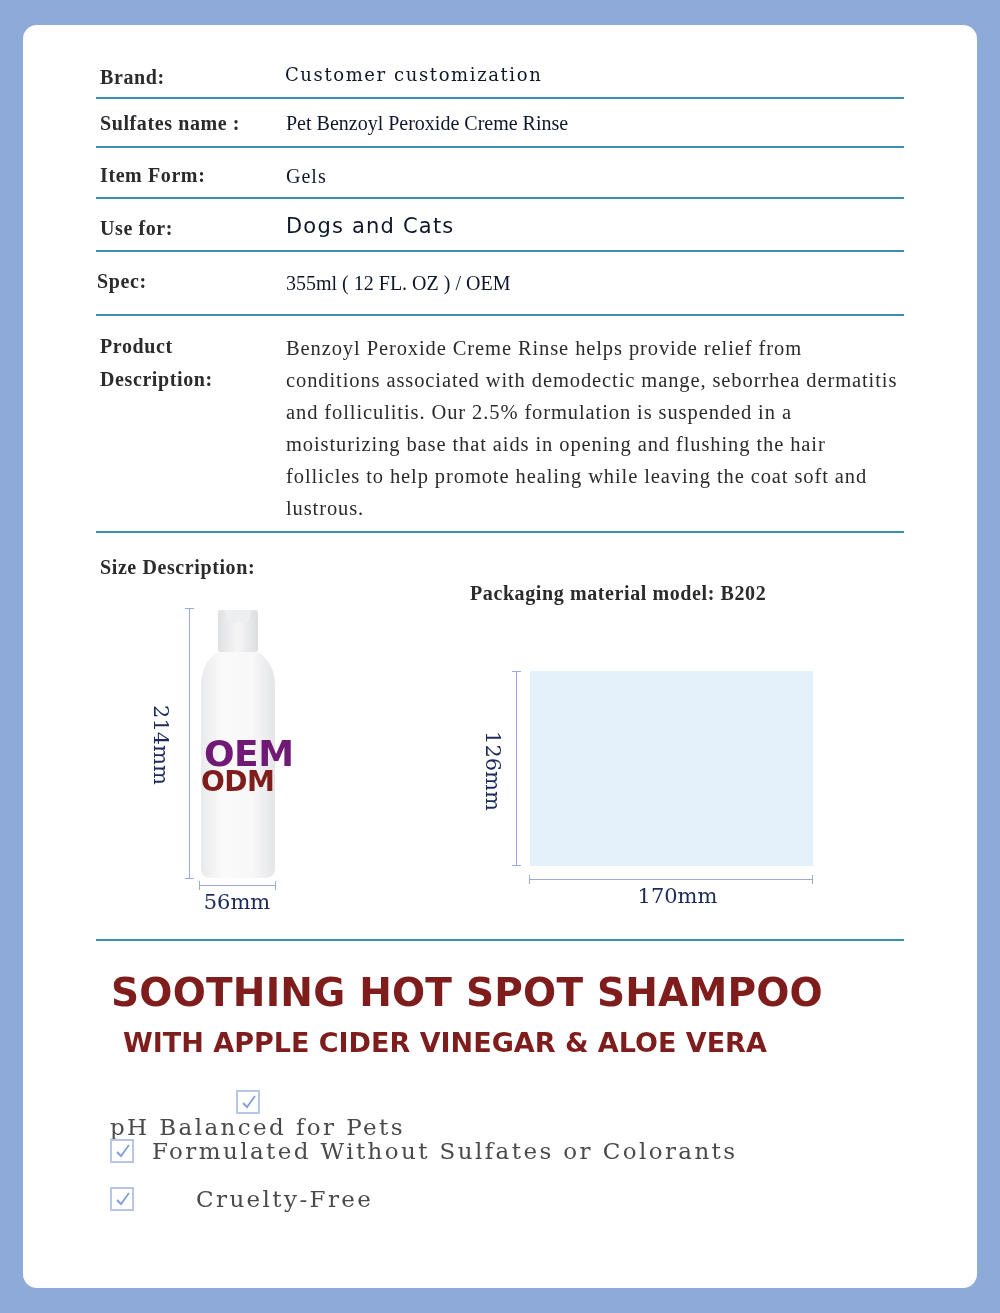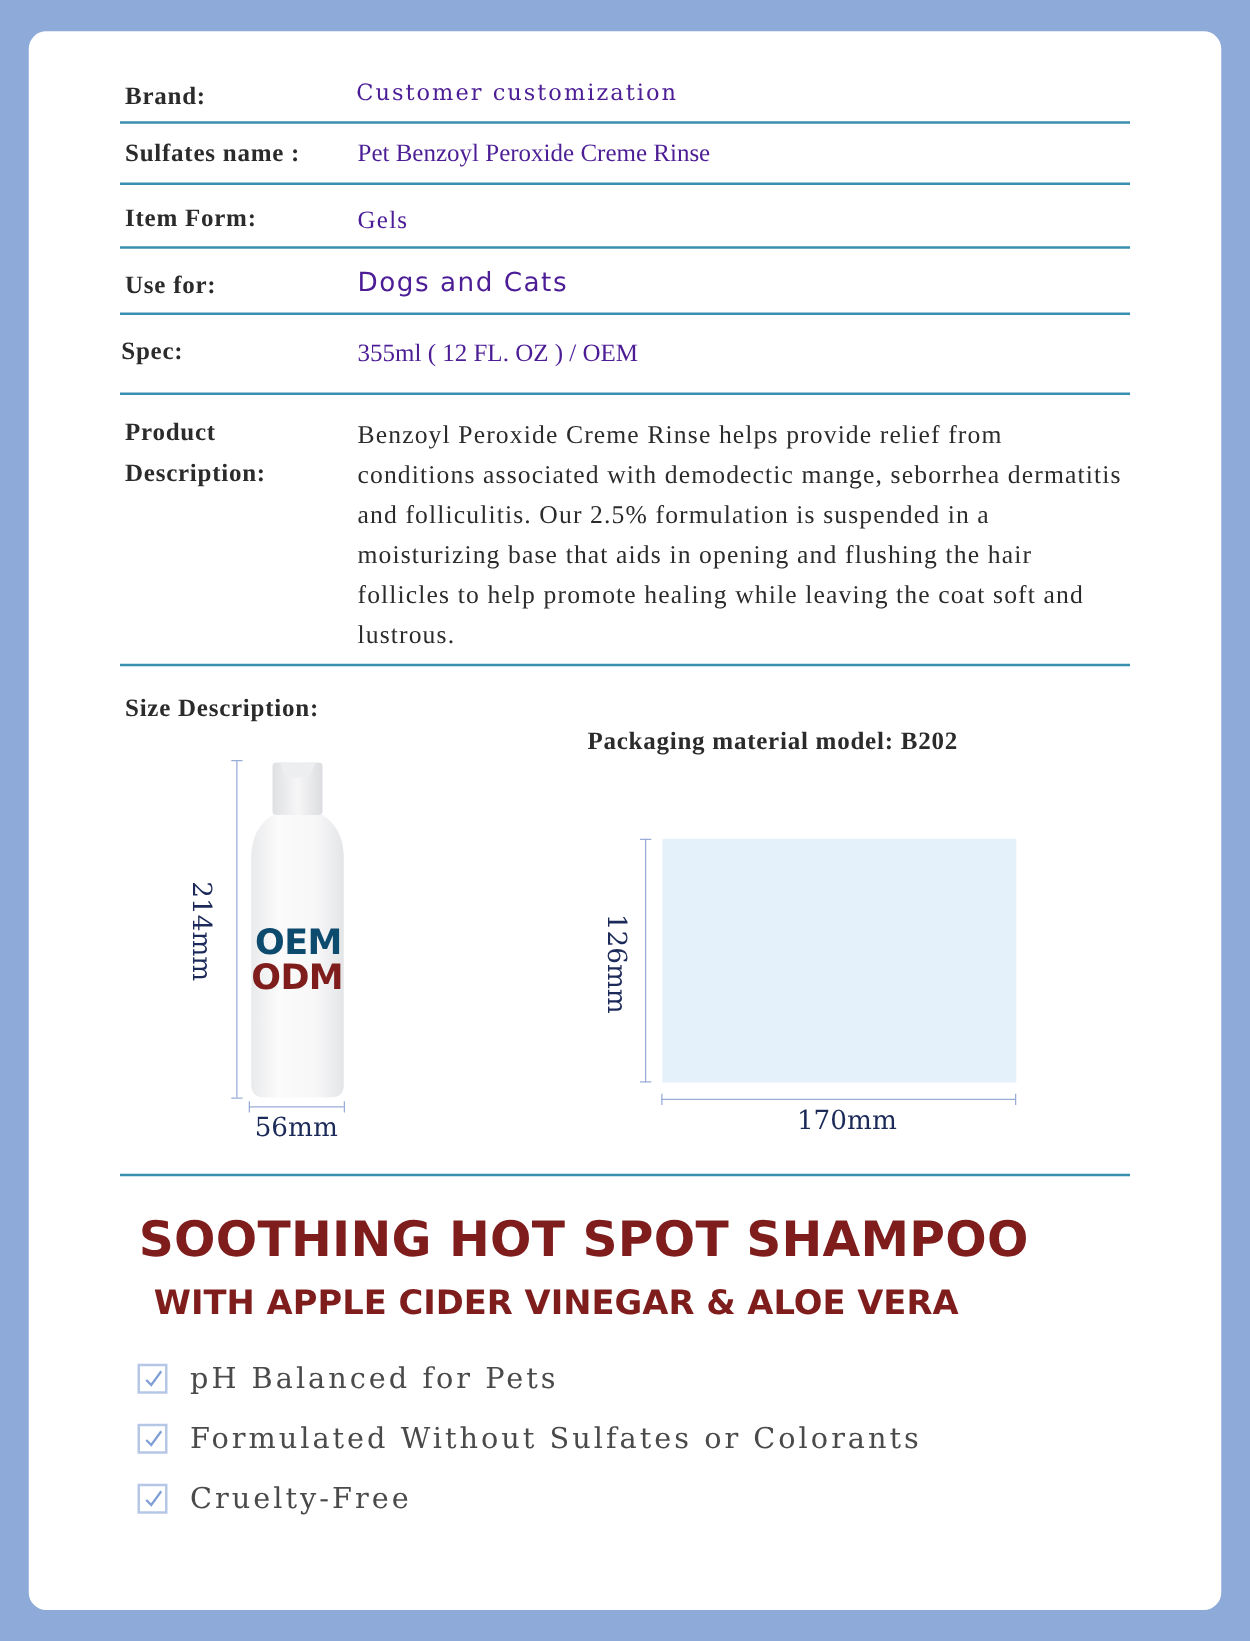--- a/index.html
+++ b/index.html
@@ -1,21 +1,21 @@
 <!DOCTYPE html>
 <html><head>
   <meta charset="utf-8">
   <style>
     * { box-sizing: border-box; margin: 0; padding: 0; }
     html, body { width: 1000px; height: 1313px; overflow: hidden; }
     body { background: #8eaad9; font-family: "DejaVu Serif", serif; color: #222; position: relative; }
     .card { position: absolute; left: 23px; top: 25px; width: 954px; height: 1263px; background: #fff; border-radius: 14px; }
     .abs { position: absolute; }
     .label { position: absolute; left: 100px; font-family: "Liberation Serif", serif; font-weight: bold; font-size: 20px; color: #2b2b2b; letter-spacing: 0.6px; }
-    .value { position: absolute; left: 286px; font-family: "Liberation Serif", serif; font-size: 20px; color: #4c1d95; }
+    .value { position: absolute; left: 286px; font-family: "Liberation Serif", serif; font-size: 20px; color: #0f172a; }
     .divider { position: absolute; left: 96px; width: 808px; height: 2px; background: #3a8fb0; }
     .desc-text { position: absolute; left: 286px; top: 332px; width: 615px; font-family: "Liberation Serif", serif; font-size: 20.5px; line-height: 32px; color: #2b2b2b; letter-spacing: 0.9px; }
     .dim-text { font-family: "DejaVu Serif", serif; font-size: 21px; color: #1c2a5a; }
     .vline { position: absolute; width: 1px; background: #99acd8; }
     .hline { position: absolute; height: 1px; background: #99acd8; }
     .tick-h { position: absolute; width: 9px; height: 1px; background: #99acd8; }
     .tick-v { position: absolute; width: 1px; height: 9px; background: #99acd8; }
     .headline { position: absolute; left: 111px; font-family: "DejaVu Sans", sans-serif; font-weight: bold; color: #7f1d1d; }
     .feature { position: absolute; left: 110px; display: flex; align-items: center; }
     .check { width: 24px; height: 24px; border: 2px solid #b6c7e6; position: relative; margin-right: 18px; }
@@ -68,21 +68,21 @@
         <stop offset="0" stop-color="#dfe0e2"></stop>
         <stop offset="0.5" stop-color="#f6f6f7"></stop>
         <stop offset="1" stop-color="#dcdde0"></stop>
       </linearGradient>
     </defs>
     <rect x="20" y="4" width="40" height="42" rx="3" fill="url(#cg)"></rect>
     <path d="M26 4 L54 4 L50 16 L30 16 Z" fill="#eceef0"></path>
     <path d="M20 46 L60 46 Q76 56 77 78 L77 262 Q77 272 66 272 L14 272 Q3 272 3 262 L3 78 Q4 56 20 46 Z" fill="url(#bg)"></path>
   </svg>
 </div>
-<div class="abs" style="left:204px; top:740px; font-family:'DejaVu Sans',sans-serif; font-weight:bold; font-size:28px; line-height:28px; color:#0c4a6e; letter-spacing:-0.5px;">OEM</div>
+<div class="abs" style="left:204px; top:740px; font-family:'DejaVu Sans',sans-serif; font-weight:bold; font-size:36px; line-height:28px; color:#701a75; letter-spacing:-0.5px;">OEM</div>
 <div class="abs" style="left:201px; top:768px; font-family:'DejaVu Sans',sans-serif; font-weight:bold; font-size:28px; line-height:28px; color:#7f1d1d; letter-spacing:-0.5px;">ODM</div>
 
 <div class="tick-h" style="left:185px; top:608px;"></div>
 <div class="vline" style="left:189px; top:608px; height:270px;"></div>
 <div class="tick-h" style="left:185px; top:878px;"></div>
 <div class="abs dim-text" style="left:106px; top:733px; width:110px; text-align:center; transform:rotate(90deg); transform-origin:center;">214mm</div>
 
 <div class="tick-v" style="left:199px; top:881px;"></div>
 <div class="hline" style="left:199px; top:885px; width:76px;"></div>
 <div class="tick-v" style="left:275px; top:881px;"></div>
@@ -97,36 +97,36 @@
 <div class="tick-v" style="left:529px; top:875px;"></div>
 <div class="hline" style="left:529px; top:879px; width:283px;"></div>
 <div class="tick-v" style="left:812px; top:875px;"></div>
 <div class="abs dim-text" style="left:620px; top:884px; width:115px; text-align:center;">170mm</div>
 
 <div class="divider" style="top:939px;"></div>
 
 <div class="headline" style="top:970px; font-size:39px; letter-spacing:0.2px;">SOOTHING HOT SPOT SHAMPOO</div>
 <div class="headline" style="top:1027px; font-size:27px; letter-spacing:0px;margin-left:12px;">WITH APPLE CIDER VINEGAR &amp; ALOE VERA</div>
 
-<div class="feature" style="top:1090px;">
+<div class="feature" style="top:1090px;flex-direction:column;">
   <span class="check">
     <svg width="18" height="18" viewBox="0 0 18 18">
         <path d="M3 10 L7 14 L15 3" fill="none" stroke="#7f9fd6" stroke-width="1.8"></path>
       </svg>
   </span>
   <span class="feature-text">pH Balanced for Pets</span>
 </div>
 <div class="feature" style="top:1138px;">
   <span class="check">
     <svg width="18" height="18" viewBox="0 0 18 18">
         <path d="M3 10 L7 14 L15 3" fill="none" stroke="#7f9fd6" stroke-width="1.8"></path>
       </svg>
   </span>
   <span class="feature-text">Formulated Without Sulfates or Colorants</span>
 </div>
-<div class="feature" style="top:1186px;">
+<div class="feature" style="top:1186px;gap:44px;">
   <span class="check">
     <svg width="18" height="18" viewBox="0 0 18 18">
         <path d="M3 10 L7 14 L15 3" fill="none" stroke="#7f9fd6" stroke-width="1.8"></path>
       </svg>
   </span>
   <span class="feature-text">Cruelty-Free</span>
 </div>
 
 </body></html>

